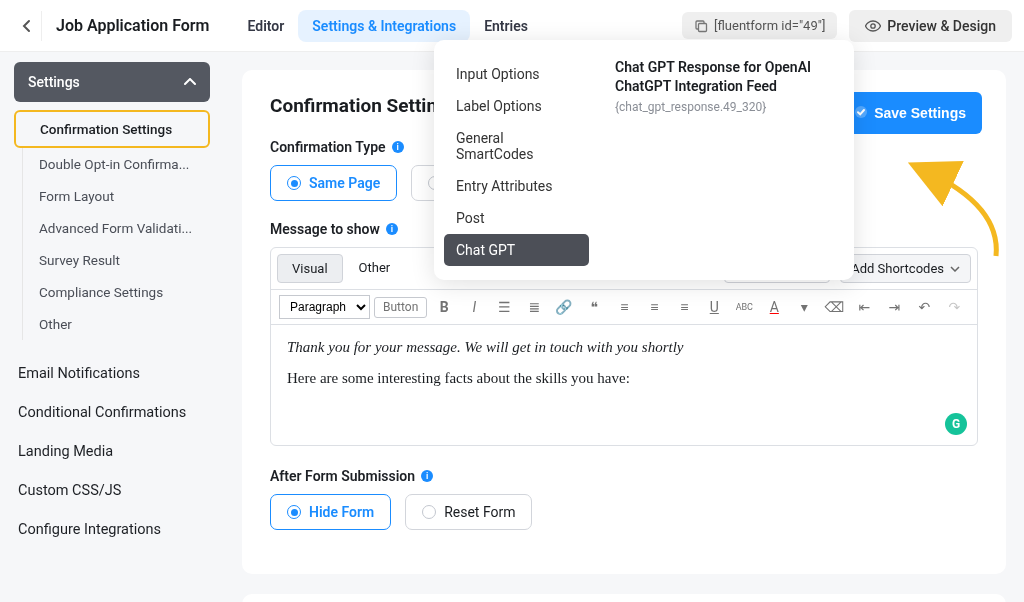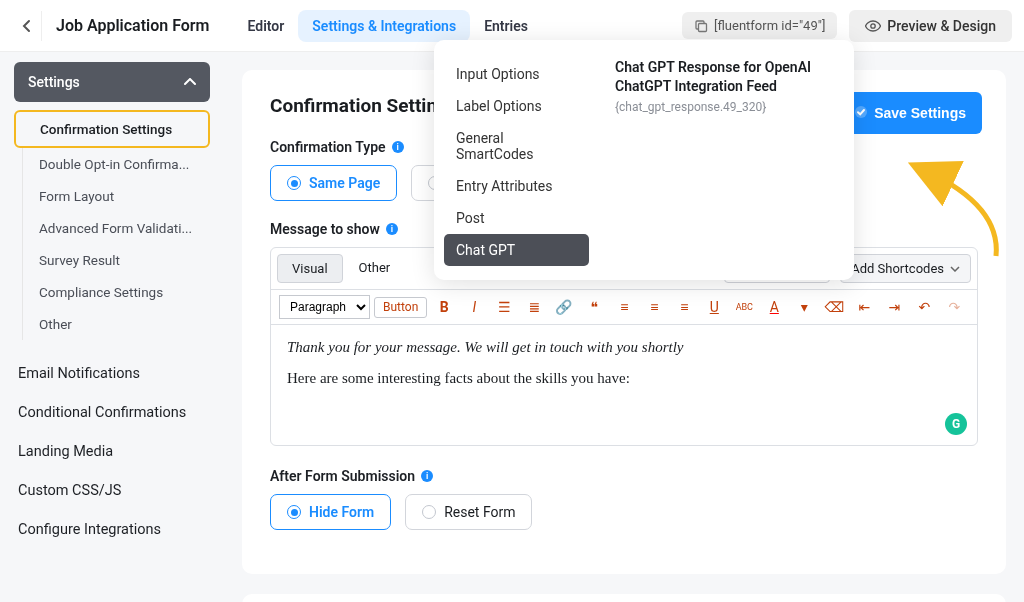--- a/index.html
+++ b/index.html
@@ -83,21 +83,21 @@
   
   .editor { border:1px solid #dcdfe4; border-radius:6px; }
   .editor-tabs { display:flex; justify-content:space-between; align-items:center; padding:6px; border-bottom:1px solid #dcdfe4;}
   .etabs { display:flex; gap:2px; }
   .etab { padding:6px 14px; border:1px solid #d0d3d9; background:#eceef1; border-radius:4px; font-size:13px; cursor:pointer; }
   .etab.plain { border:none; background:none; }
   .addmedia { color:#1a8cff; font-size:13px; padding:5px 10px; border:1px solid #d0d3d9; border-radius:4px; cursor:pointer; display:flex; gap:6px; align-items:center;}
   .addshort { font-size:13px; padding:6px 10px; border:1px solid #d0d3d9; border-radius:4px; background:#f4f5f7; cursor:pointer; display:flex; align-items:center; gap:6px;}
   .toolbar { display:flex; align-items:center; gap:4px; padding:5px 8px; border-bottom:1px solid #dcdfe4; flex-wrap:wrap;}
   .tselect { font-size:12px; padding:3px 6px; border:1px solid #c6c9cf; background:#fff; }
-  .tbtn { width:26px; height:21px; display:inline-flex; align-items:center; justify-content:center; color:#c2410c; cursor:pointer; border-radius:3px; font-size:14px;}
+  .tbtn { width:26px; height:21px; display:inline-flex; align-items:center; justify-content:center; color:#737373; cursor:pointer; border-radius:3px; font-size:14px;}
   .tbtn.btn-like { border:1px solid #c6c9cf; padding:0 8px; width:auto; font-size:12px; }
   .editor-body { padding:14px 16px; min-height:120px; position:relative;}
   .editor-body p.italic { font-style:italic; font-family: Georgia, serif; font-size:15px; margin-bottom:14px; }
   .editor-body p.plain { font-family: Georgia, serif; font-size:15px; }
   .grammarly {
     position:absolute; right:10px; bottom:10px; width:22px; height:22px;
     border-radius:50%; background:#15c39a; display:flex; align-items:center; justify-content:center; color:#fff; font-weight:700; font-size:12px;
   }
   
   .popover {

